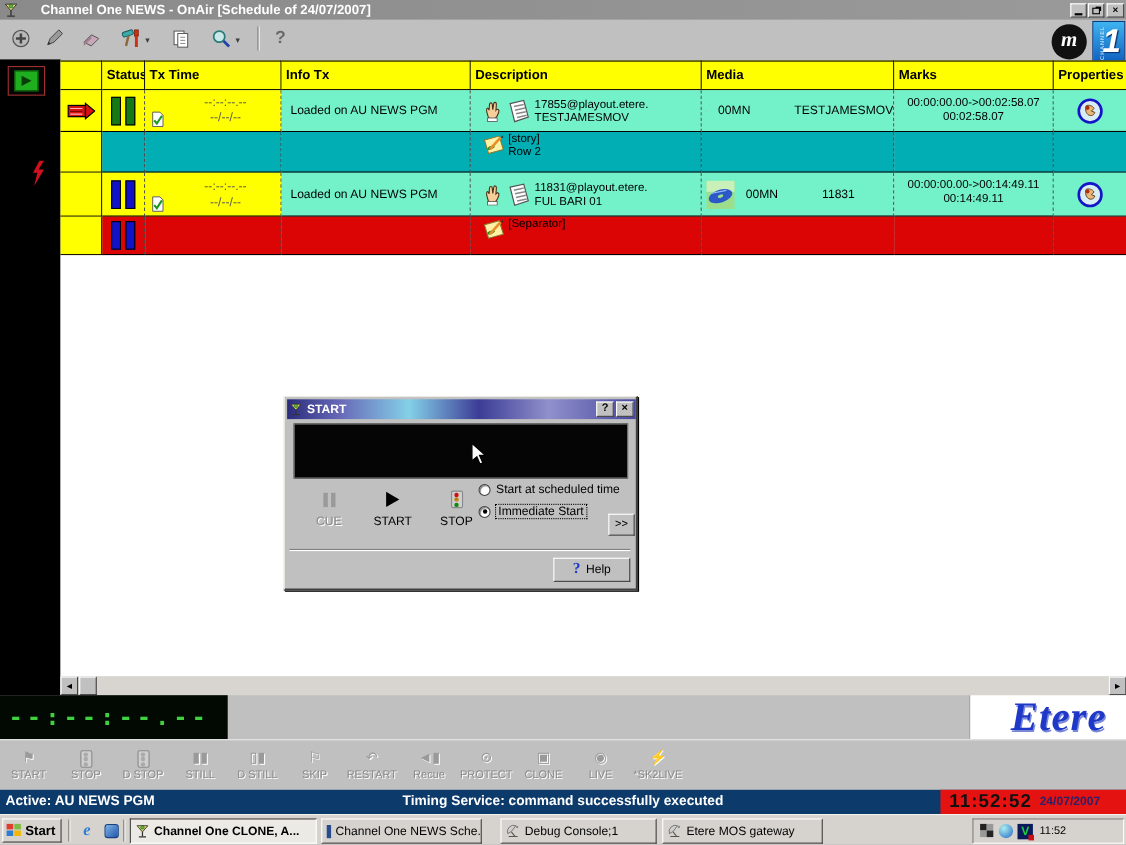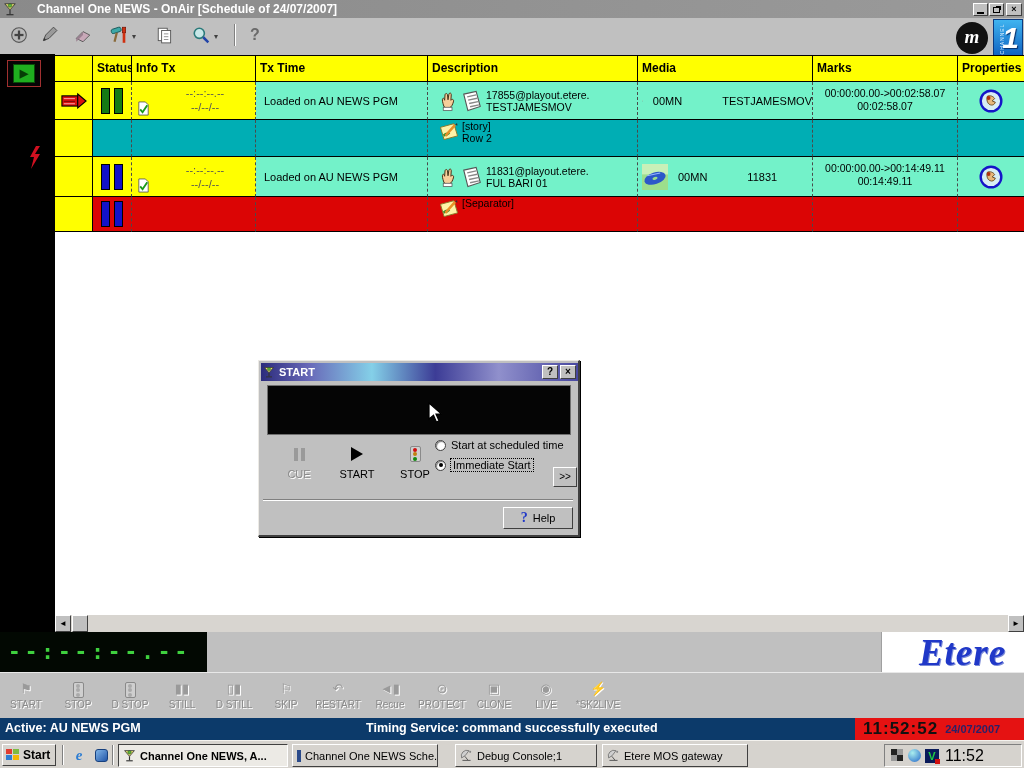--- a/index.html
+++ b/index.html
@@ -131,21 +131,21 @@
   .tray { position:absolute; right:2px; top:3px; width:138px; height:23px;
     border-top:1px solid #808080; border-left:1px solid #808080; border-right:1px solid #fff; border-bottom:1px solid #fff;
     display:flex; align-items:center; gap:4px; padding:0 6px; }
   .checker { width:13px; height:13px; display:grid; grid-template-columns:6px 6px; grid-template-rows:6px 6px; }
   .checker i:nth-child(1){background:#222;} .checker i:nth-child(2){background:#999;}
   .checker i:nth-child(3){background:#999;} .checker i:nth-child(4){background:#222;}
   .sphere { width:13px; height:13px; border-radius:50%; background:radial-gradient(circle at 35% 30%,#aee,#2266c8); }
   .vshield { width:14px; height:14px; background:#0a1a5a; color:#22CC44; font-weight:bold; font-size:11px; line-height:14px;
     text-align:center; position:relative; }
   .vshield em { position:absolute; right:-1px; bottom:-1px; width:5px; height:5px; background:#D01010; }
-  .traytime { font-size:16px; margin-left:2px; }
+  .traytime { font-size:10px; margin-left:2px; }
 
   
   .dialog { position:absolute; left:258px; top:360px; width:322px; height:177px; background:#C0C0C0;
     border-top:1px solid #ECEAE5; border-left:1px solid #ECEAE5; border-right:2px solid #404040; border-bottom:2px solid #404040;
     box-shadow:1px 1px 0 #000; }
   .dlgtitle { position:absolute; left:2px; top:2px; right:0; height:18px; display:flex; align-items:center; padding:0 2px;
     background:linear-gradient(90deg,#2C2C7C 0%,#6868B8 15%,#84D0E8 35%,#3C3C96 55%,#9090CC 75%,#4848A0 100%); }
   .dlgtitle .dttl { color:#fff; font-weight:bold; font-size:11px; margin-left:4px; flex:1; }
   .dlgbtn { width:16px; height:14px; background:#C0C0C0; border-top:1px solid #fff; border-left:1px solid #fff;
     border-right:1px solid #404040; border-bottom:1px solid #404040; font-size:10px; font-weight:bold; text-align:center;
@@ -337,22 +337,22 @@
     </div>
     <svg class="bolt" width="14" height="24">
         <use href="#i-bolt"></use>
       </svg>
   </div>
 
   <div class="grid">
 
     <div class="hcell"></div>
     <div class="hcell">Status</div>
+    <div class="hcell">Tx Time</div>
     <div class="hcell">Info Tx</div>
-    <div class="hcell">Tx Time</div>
     <div class="hcell">Description</div>
     <div class="hcell">Media</div>
     <div class="hcell">Marks</div>
     <div class="hcell" style="border-right:none;">Properties</div>
 
     <div class="cell mark propcell">
       <svg width="26" height="17">
           <use href="#i-marker"></use>
         </svg>
     </div>
@@ -567,21 +567,21 @@
         <span class="ie">e</span>
       </div>
     <div class="ql" style="left:92px;">
         <span class="qlsphere"></span>
       </div>
     <div class="tdiv" style="left:112px;"></div>
     <div class="task active" style="left:118px;width:170px;">
       <svg width="13" height="13">
           <use href="#i-martini"></use>
         </svg>
-      <span>Channel One NEWS, A...</span>
+      <span>Channel One CLONE, A...</span>
     </div>
     <div class="task" style="left:292px;width:146px;">
       <span class="monitor"></span>
       <span>Channel One NEWS Sche...</span>
     </div>
     <div class="task" style="left:455px;width:142px;">
       <svg width="13" height="13">
           <use href="#i-dish"></use>
         </svg>
       <span>Debug Console;1</span>

